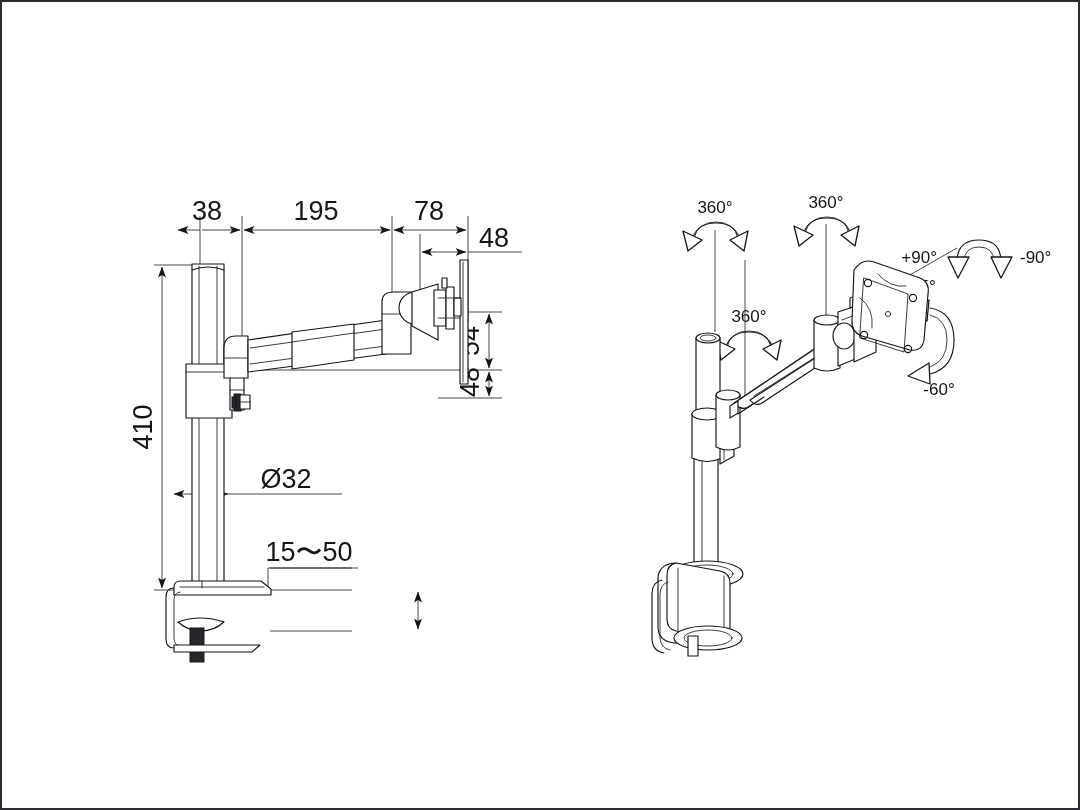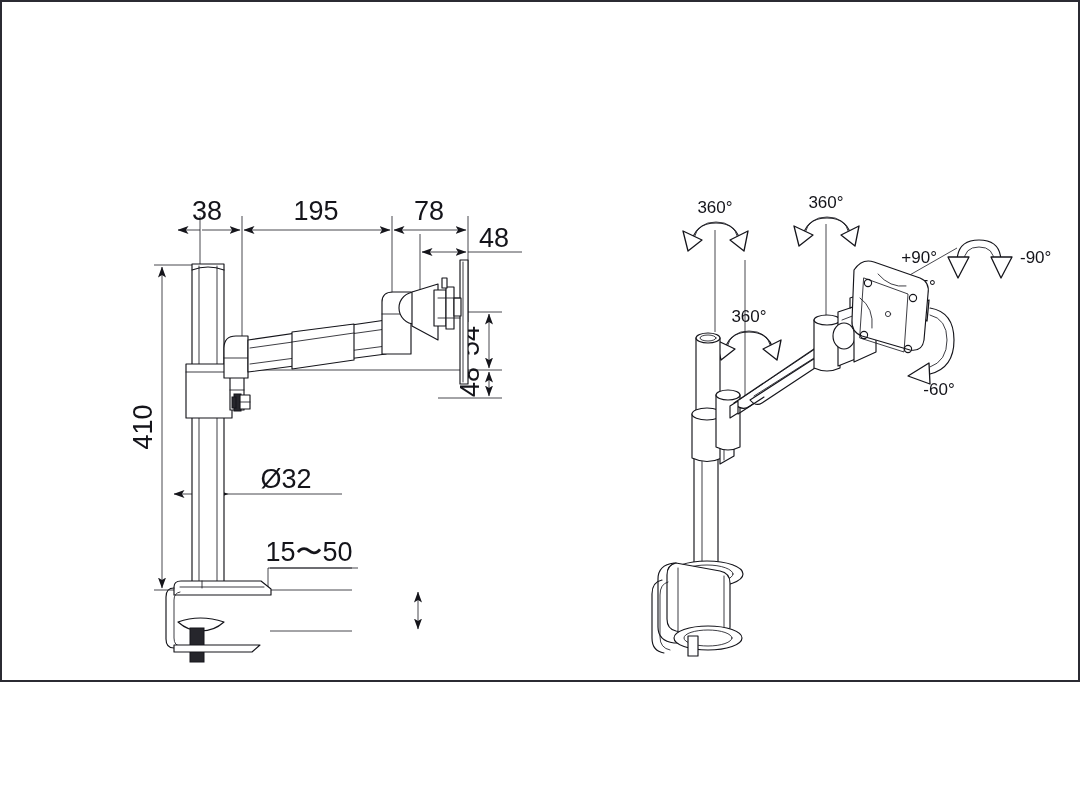--- a/index.html
+++ b/index.html
@@ -3,21 +3,21 @@
 <meta charset="utf-8">
 <style>
   html, body {
     margin: 0;
     padding: 0;
     background: #ffffff;
   }
   #page {
     position: relative;
     width: 1080px;
-    height: 682px;
+    height: 810px;
     background: #ffffff;
     border: 2px solid #2b2b33;
     box-sizing: border-box;
     font-family: "Liberation Sans", sans-serif;
     overflow: hidden;
   }
   #drawing-svg {
     position: absolute;
     left: 0;
     top: 0;

